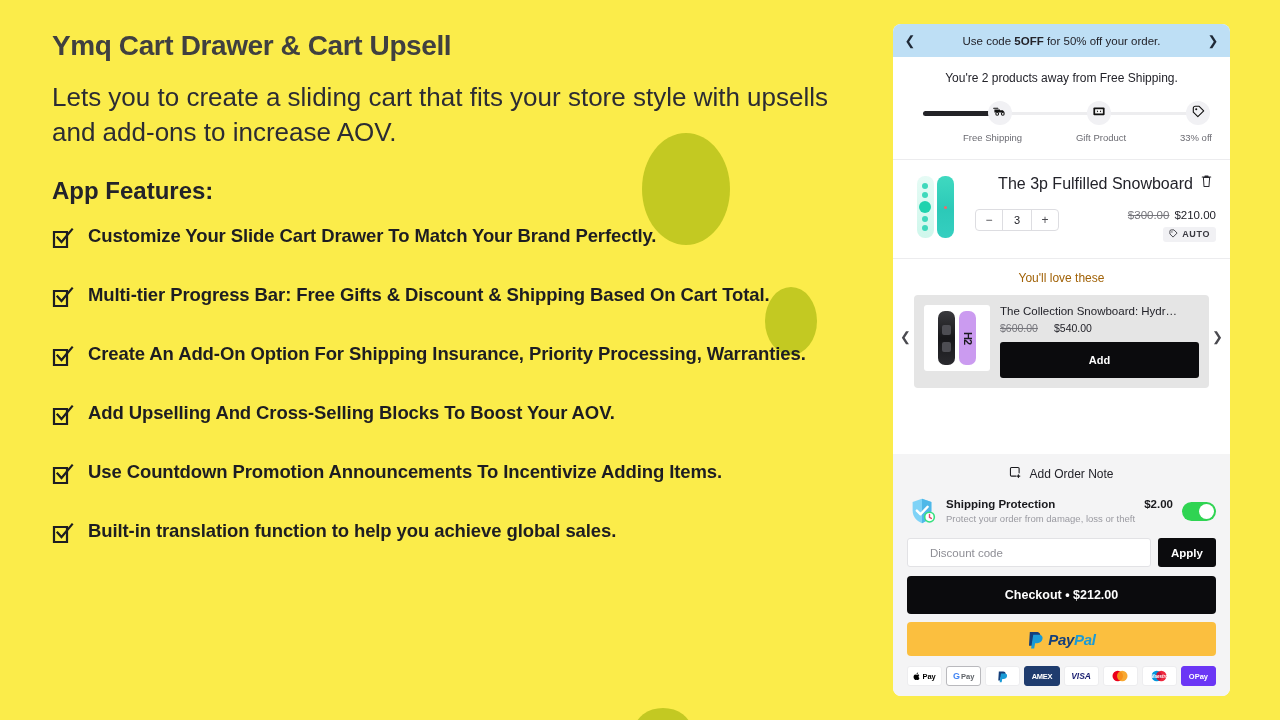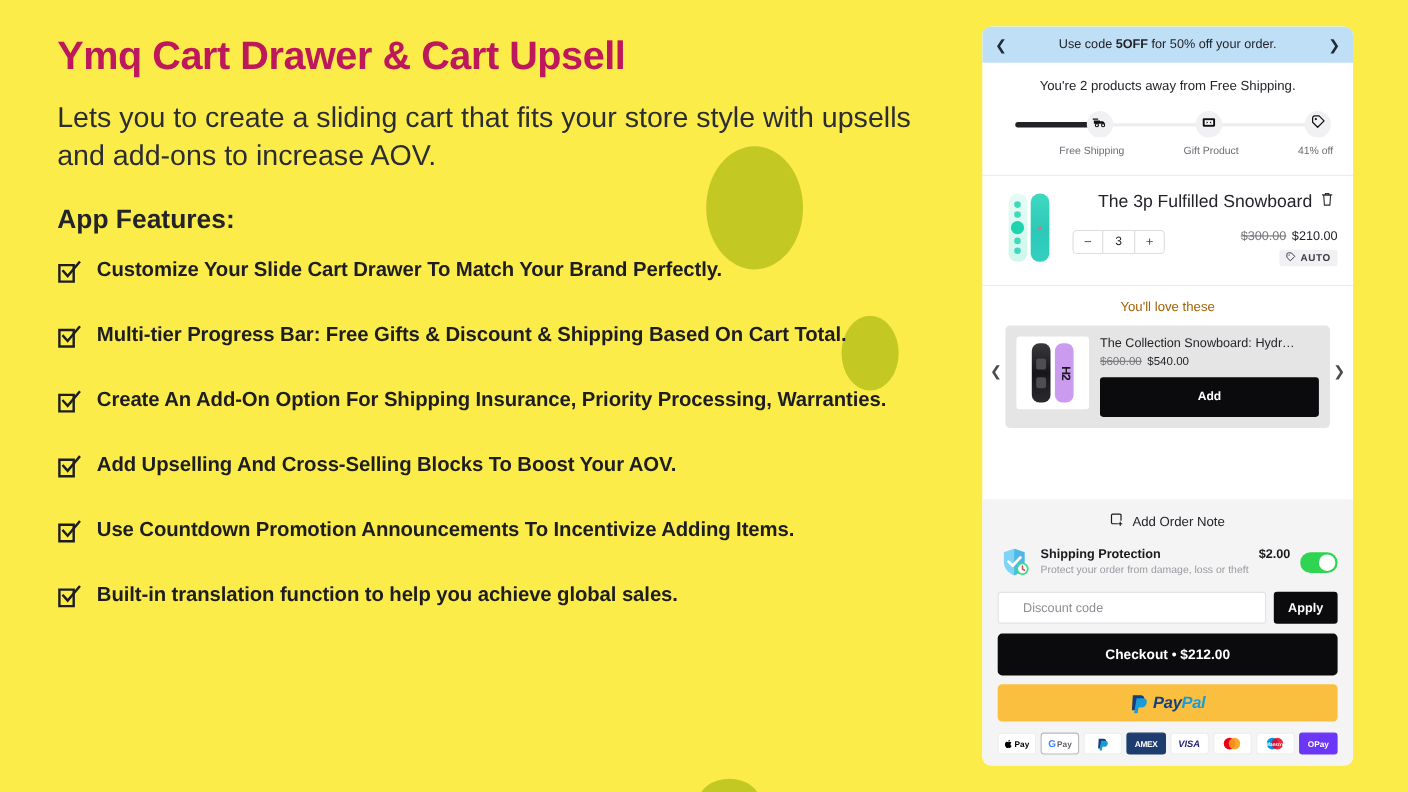--- a/index.html
+++ b/index.html
@@ -15,21 +15,21 @@
   #blob-1 { left: 642px; top: 133px; width: 88px; height: 112px; }
   #blob-2 { left: 765px; top: 287px; width: 52px; height: 68px; }
   #blob-3 { left: 635px; top: 708px; width: 56px; height: 42px; }
 
   
   .left-col {
     position: absolute; left: 52px; top: 0; width: 800px; height: 720px;
     z-index: 2;
   }
   .hero-title {
-    color: #be185d; font-size: 36px; font-weight: bold;
+    color: #404040; font-size: 28px; font-weight: bold;
     letter-spacing: -0.4px; margin-top: 30px; line-height: 1.15;
   }
   .hero-sub {
     color: #2C2C33; font-size: 26px; line-height: 1.32;
     margin-top: 18px; max-width: 800px; font-weight: 400;
   }
   .features-title {
     color: #23232A; font-size: 24px; font-weight: bold; margin-top: 28px;
   }
   .feature-list { margin-top: 20px; }
@@ -201,21 +201,21 @@
     transform: translate(-50%,-50%) rotate(90deg);
     font-size: 11px; font-weight: bold; color: #1A1A1E;
     font-family: "Liberation Sans", sans-serif; letter-spacing: -1px;
   }
   .up-info { flex: 1; min-width: 0; }
   .up-name {
     font-size: 11.5px; color: #23232A; white-space: nowrap;
     overflow: hidden; text-overflow: ellipsis;
   }
   .up-price { margin-top: 5px; font-size: 10.5px; }
-  .up-price .old { color: #76767C; text-decoration: line-through; margin-right: 5px; }
+  .up-price .old { color: #76767C; text-decoration: line-through; margin-right: 16px; }
   .up-price .new { color: #23232A; }
   .up-add {
     margin-top: 8px; width: 100%; height: 36px; background: #0B0B0D;
     color: #fff; border: none; border-radius: 3px;
     font-size: 11px; font-weight: bold; cursor: pointer;
     font-family: "Liberation Sans", sans-serif;
   }
 
   
   .footer {
@@ -387,21 +387,21 @@
                 <path d="M11 2H5a3 3 0 00-3 3v6l7 7 9-9z" fill="none" stroke="#111" stroke-width="1.7" stroke-linejoin="round"></path>
                 <circle cx="6.5" cy="6.5" r="1.6" fill="#111"></circle>
               </svg>
           </span>
         </div>
       </div>
     </div>
     <div class="prog-labels">
       <span class="prog-label">Free Shipping</span>
       <span class="prog-label">Gift Product</span>
-      <span class="prog-label">41% off</span>
+      <span class="prog-label">33% off</span>
     </div>
   </div>
 
   <div class="divider"></div>
 
   <div class="line-item">
     <div class="li-thumb">
       <div class="board board-a">
         <span class="dot"></span>
         <span class="dot"></span>

